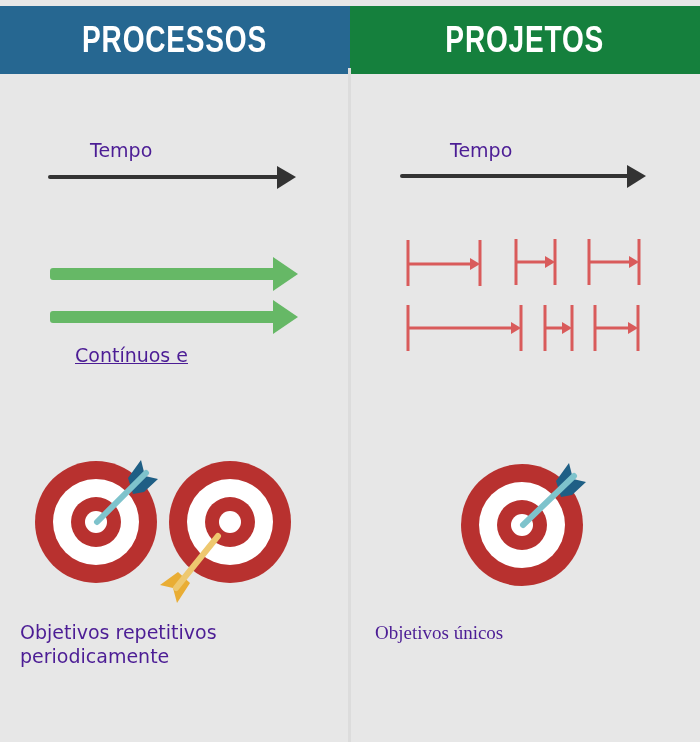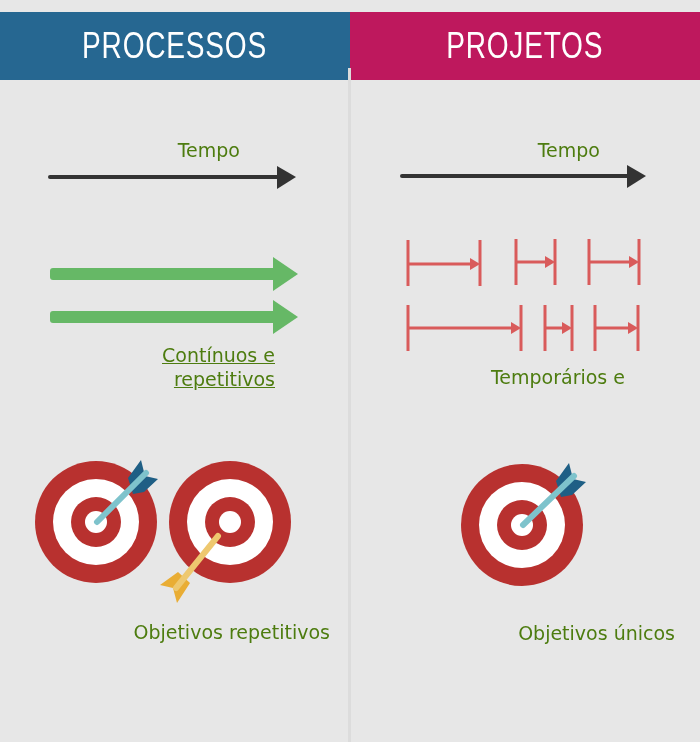--- a/index.html
+++ b/index.html
@@ -1,25 +1,25 @@
 <!DOCTYPE html>
 <html><head>
 <meta charset="utf-8">
 <style>
   html, body { margin:0; padding:0; }
   body { width:700px; height:742px; background:#e7e7e7; position:relative; overflow:hidden;
          font-family:"DejaVu Sans", sans-serif; color:#333; }
-  .hdr { position:absolute; top:12px; height:68px; display:flex; align-items:center; justify-content:center;
-         color:#fff; font-family:"Liberation Sans", sans-serif; font-weight:normal; font-size:36px;
+  .hdr { position:absolute; top:6px; height:68px; display:flex; align-items:center; justify-content:center;
+         color:#fff; font-family:"Liberation Sans", sans-serif; font-weight:bold; font-size:36px;
          letter-spacing:1px; transform-origin:center; }
   .hdr span { display:inline-block; transform:scaleX(0.78); }
   #hdr-left { left:0; width:350px; background:#266791; }
-  #hdr-right { left:350px; width:350px; background:#be185d; }
+  #hdr-right { left:350px; width:350px; background:#15803d; }
   .divider { position:absolute; left:348px; top:68px; width:3px; height:674px; background:#dcdcdc; }
-  .lbl { position:absolute; text-align:right; font-size:19px; line-height:24px; color:#4d7c0f; }
+  .lbl { position:absolute; text-align:left; font-size:19px; line-height:24px; color:#4c1d95; }
   svg { position:absolute; overflow:visible; }
 </style>
 </head>
 <body>
 
 <div id="hdr-left" class="hdr">
   <span>PROCESSOS</span>
 </div>
 <div id="hdr-right" class="hdr">
   <span>PROJETOS</span>
@@ -38,21 +38,20 @@
 <div class="lbl" style="left:450px;top:138px;width:150px;">Tempo</div>
 
 <svg style="left:0;top:0;width:700px;height:742px;" viewBox="0 0 700 742">
   <rect x="50" y="268" width="235" height="12" rx="3" fill="#66b866"></rect>
   <polygon points="273,257 298,274 273,291" fill="#66b866"></polygon>
   <rect x="50" y="311" width="235" height="12" rx="3" fill="#66b866"></rect>
   <polygon points="273,300 298,317 273,334" fill="#66b866"></polygon>
 </svg>
 <div class="lbl" style="left:75px;top:343px;width:200px;text-decoration:underline;">
   <div>Contínuos e</div>
-  <div>repetitivos</div>
 </div>
 
 <svg style="left:0;top:0;width:700px;height:742px;" viewBox="0 0 700 742">
   <g stroke="#d95b5b" stroke-width="3" fill="#d95b5b">
 
     <line x1="408" y1="240" x2="408" y2="286"></line>
       <line x1="408" y1="264" x2="472" y2="264"></line>
     <polygon points="470,258 480,264 470,270" stroke="none"></polygon>
       <line x1="480" y1="240" x2="480" y2="286"></line>
     <line x1="516" y1="239" x2="516" y2="285"></line>
@@ -72,21 +71,20 @@
       <line x1="545" y1="328" x2="562" y2="328"></line>
     <polygon points="562,322 572,328 562,334" stroke="none"></polygon>
       <line x1="572" y1="305" x2="572" y2="351"></line>
     <line x1="595" y1="305" x2="595" y2="351"></line>
       <line x1="595" y1="328" x2="629" y2="328"></line>
     <polygon points="628,322 638,328 628,334" stroke="none"></polygon>
       <line x1="638" y1="305" x2="638" y2="351"></line>
   </g>
 </svg>
 <div class="lbl" style="left:425px;top:365px;width:200px;">
-  <div>Temporários e</div>
 </div>
 
 <svg style="left:0;top:0;width:700px;height:742px;" viewBox="0 0 700 742">
 
   <circle cx="96" cy="522" r="61" fill="#b8312f"></circle>
   <circle cx="96" cy="522" r="43" fill="#fff"></circle>
   <circle cx="96" cy="522" r="25" fill="#b8312f"></circle>
   <circle cx="96" cy="522" r="11" fill="#fff"></circle>
 
   <circle cx="230" cy="522" r="61" fill="#b8312f"></circle>
@@ -106,14 +104,15 @@
 
   <polygon points="178,572 160,585 173,588 177,603 190,583" fill="#e9ad34"></polygon>
   <line x1="218" y1="536" x2="176" y2="588" stroke="#eec86f" stroke-width="6" stroke-linecap="round"></line>
 
   <polygon points="556,481 569,463 573,479 586,482 572,495 561,497" fill="#1f5f85"></polygon>
   <line x1="523" y1="525" x2="574" y2="476" stroke="#7ec3cc" stroke-width="6" stroke-linecap="round"></line>
 </svg>
 
 <div class="lbl" style="left:20px;top:620px;width:310px;">
   <div>Objetivos repetitivos</div>
+  <div>periodicamente</div>
 </div>
-<div class="lbl" style="left:375px;top:621px;width:300px;">Objetivos únicos</div>
+<div class="lbl" style="left:375px;top:621px;width:300px;font-family:Liberation Serif, serif;">Objetivos únicos</div>
 
 </body></html>

